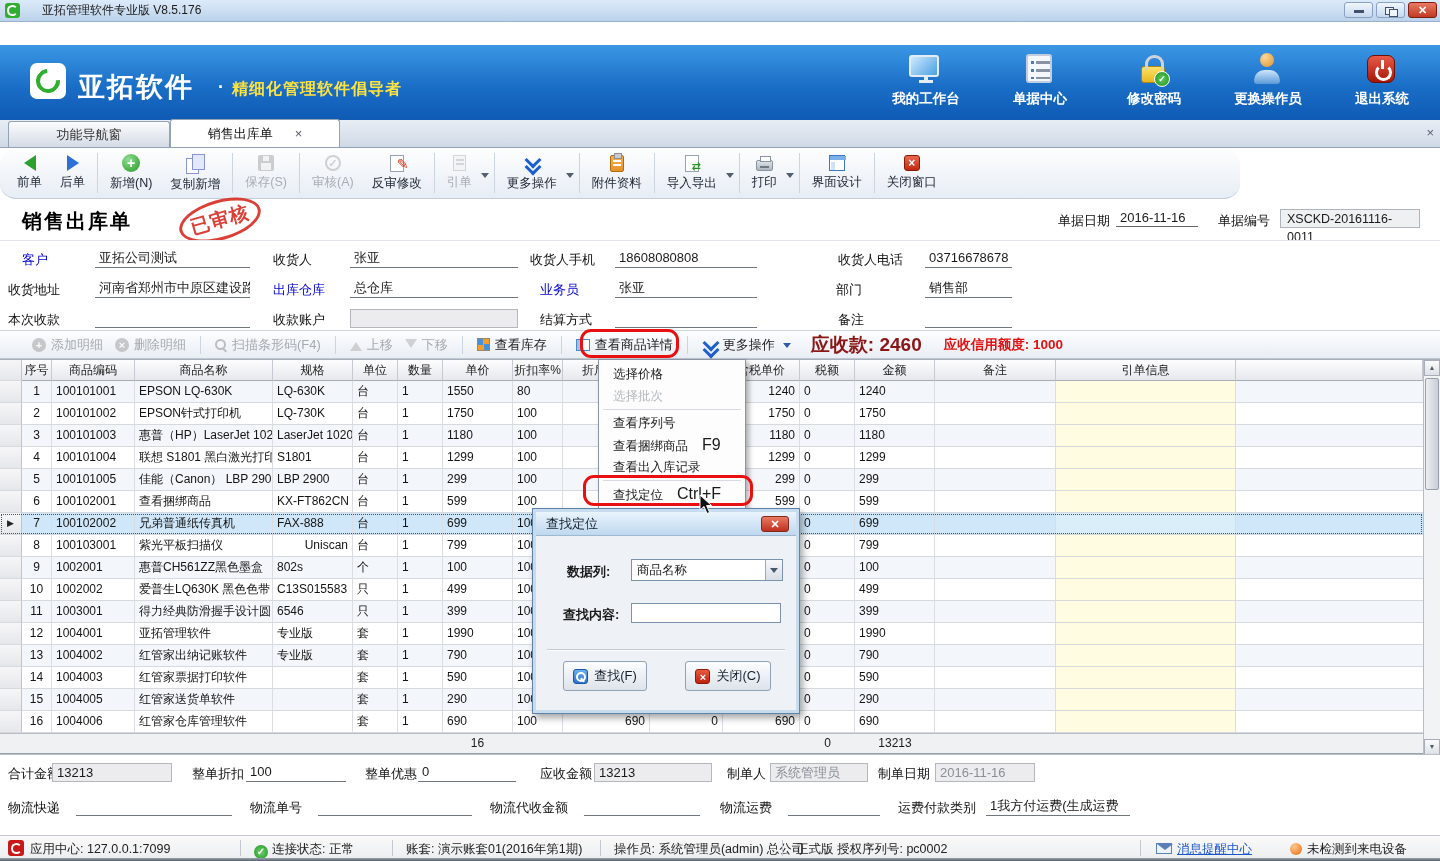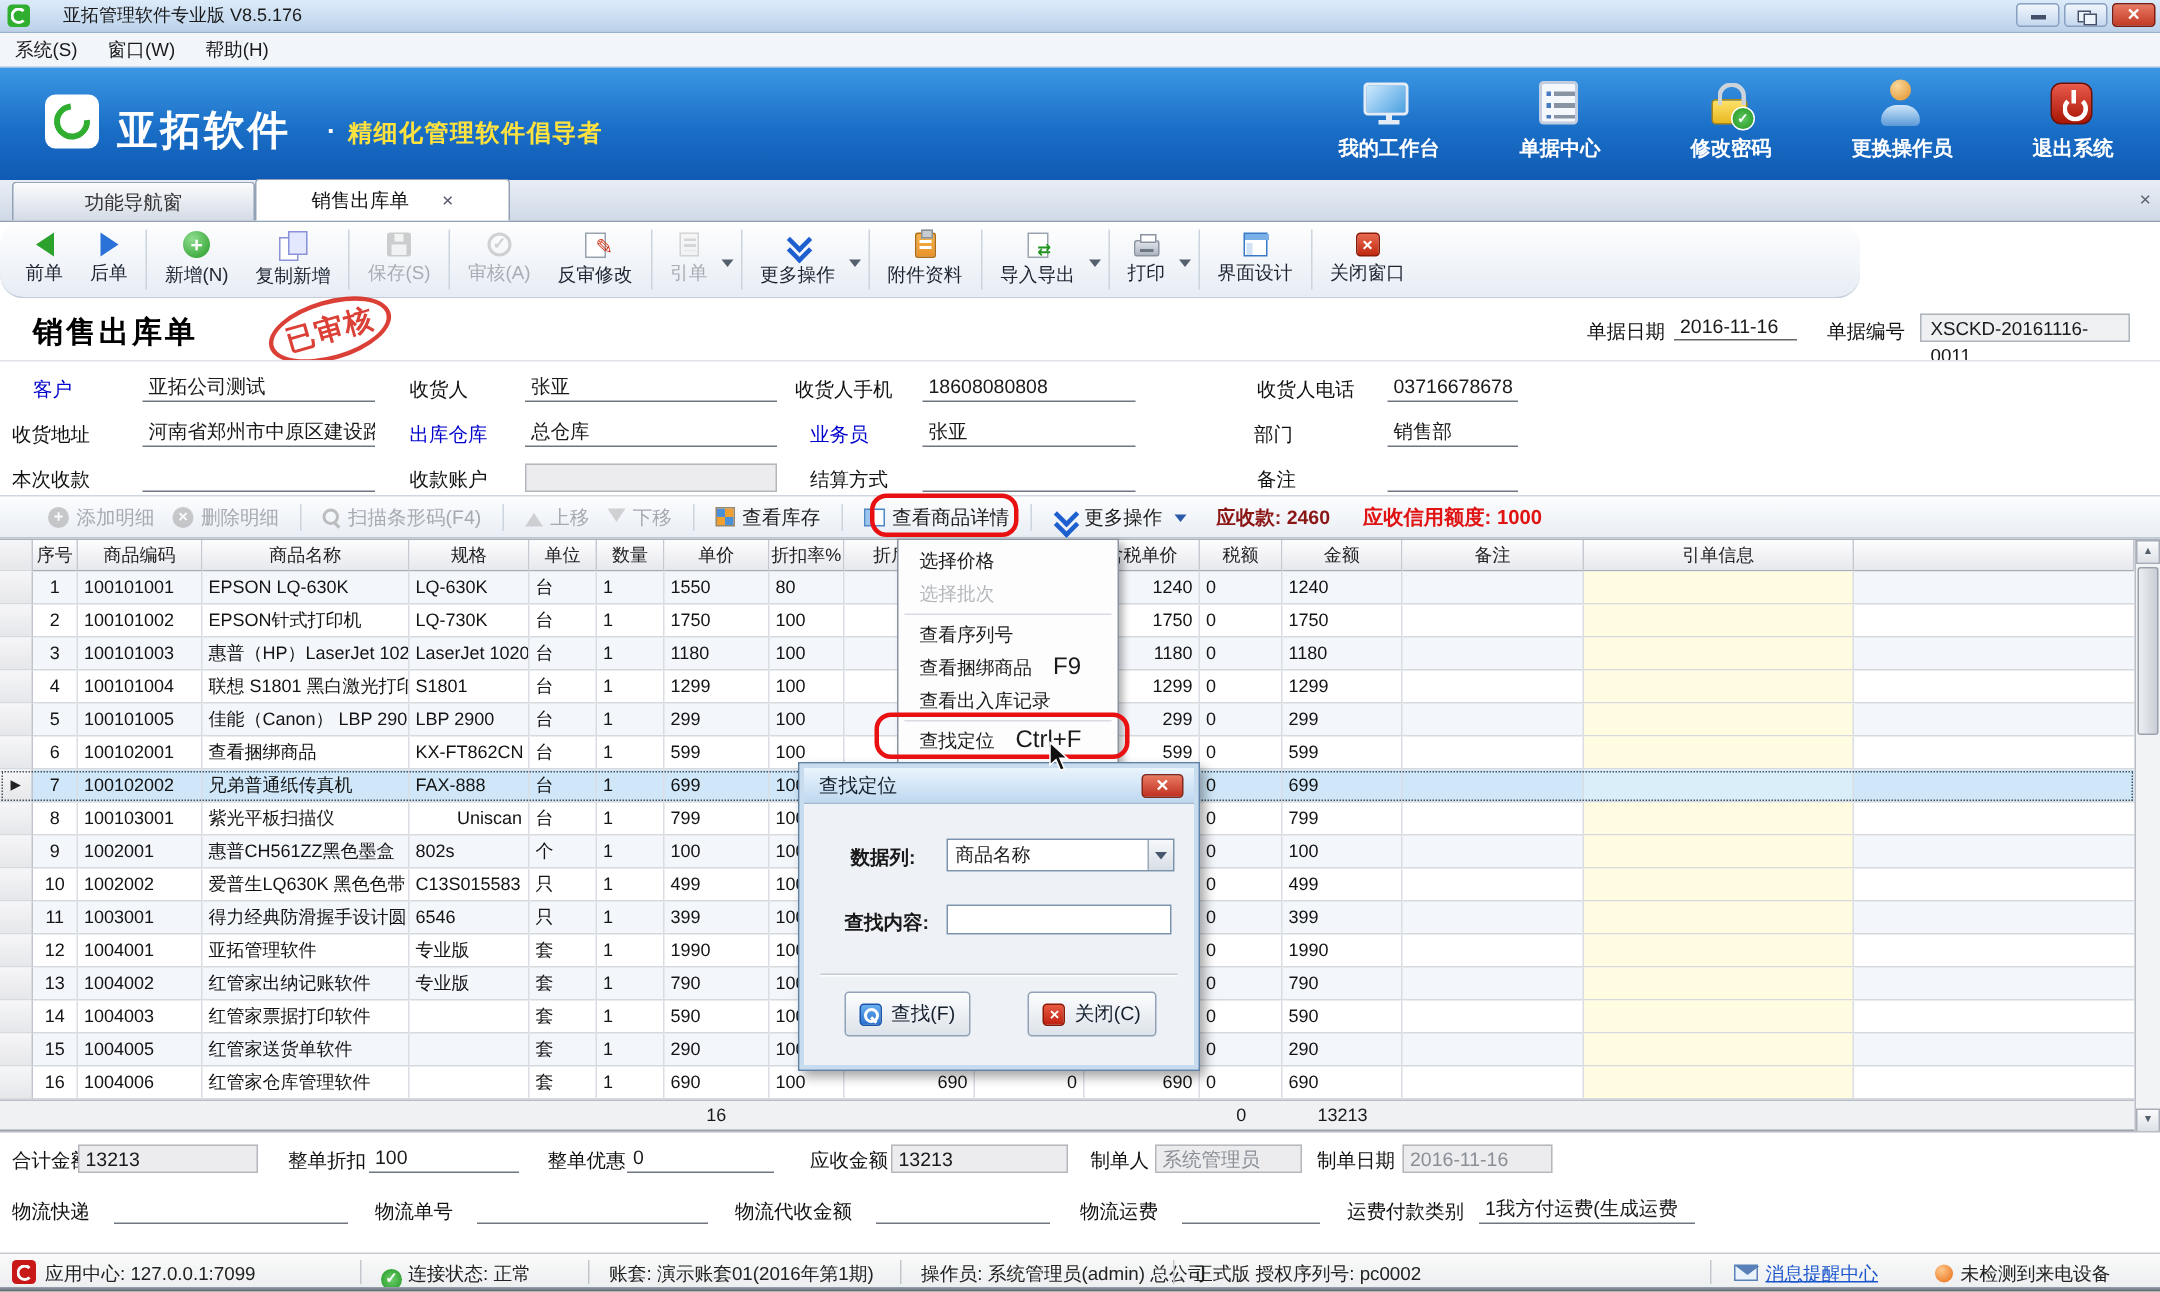--- a/index.html
+++ b/index.html
@@ -128,21 +128,21 @@
   .i-add-detail,.i-del-detail{width:14px;height:14px;border-radius:50%;background:#9aa2ac;color:#fff;font:bold 11px/14px "Liberation Sans",sans-serif;text-align:center;}
   .i-add-detail::before{content:"+";} .i-del-detail::before{content:"×";}
   .i-scan-barcode{width:12px;height:12px;position:relative;}
   .i-scan-barcode::before{content:"";position:absolute;left:0;top:0;width:7px;height:7px;border:2px solid #8890a0;border-radius:50%;}
   .i-scan-barcode::after{content:"";position:absolute;right:0;bottom:0;width:5px;height:2px;background:#8890a0;transform:rotate(45deg);}
   .i-move-up{width:0;height:0;border:6px solid transparent;border-bottom:9px solid #9fb4cc;margin-bottom:3px;}
   .i-move-down{width:0;height:0;border:6px solid transparent;border-top:9px solid #9fb4cc;margin-top:3px;}
   .i-view-stock{width:13px;height:13px;border:1px solid #98866a;background:conic-gradient(#f0a030 0 25%,#4a90d8 0 50%,#f0a030 0 75%,#4a90d8 0);}
   .i-view-product{width:14px;height:12px;border:1px solid #4a88c8;background:linear-gradient(90deg,#9ac4ee 0 4px,#fff 4px);}
   .dcaret{border:4px solid transparent;border-top:5px solid #2a5aa8;margin:6px 0 0 3px;}
-  .recv1{margin-left:14px;font-weight:bold;color:#8b1616;font-size:13px;}
+  .recv1{margin-left:14px;font-weight:bold;color:#8b1616;font-size:19px;}
   .recv2{margin-left:22px;font-weight:bold;color:#e01212;font-size:13.5px;}
   
   .grid{position:absolute;left:0;top:359px;width:1440px;height:395px;background:#fff;border-top:1px solid #a8b0bc;}
   .ghead{position:absolute;left:0;top:0;width:1423px;height:21px;display:flex;}
   .ghc{background:linear-gradient(#fdfdfe,#e7e8ed);border-right:1px solid #c6c9d2;border-bottom:1px solid #a8aeb8;
        font-size:12px;color:#222;text-align:center;line-height:20px;overflow:hidden;white-space:nowrap;flex:none;}
   .gbody{position:absolute;left:0;top:21px;width:1423px;}
   .grow{display:flex;height:22px;}
   .grow.odd{background:#f3f6fb;}
   .grow.even{background:#ffffff;}
@@ -220,25 +220,20 @@
   <div class="titlebar" data-interactable="false">
     <span class="mini-logo" data-interactable="false"></span>
     <span data-interactable="false">亚拓管理软件专业版 V8.5.176</span>
     <div class="wbtns">
       <div class="wbtn min" data-interactable="true"></div>
       <div class="wbtn rest" data-interactable="true"></div>
       <div class="wbtn close" data-interactable="true">✕</div>
     </div>
   </div>
 
-  <div class="menubar" id="menubar" data-interactable="false">
-      <div class="mitem" data-interactable="true">系统(S)</div>
-      <div class="mitem" data-interactable="true">窗口(W)</div>
-      <div class="mitem" data-interactable="true">帮助(H)</div>
-    </div>
 
   <div class="banner" data-interactable="false">
     <span class="big-logo" data-interactable="false"></span>
     <span class="brand" data-interactable="false">亚拓软件</span>
     <span class="slogan-dot" data-interactable="false">·</span>
     <span class="slogan" data-interactable="false">精细化管理软件倡导者</span>
     <div class="bacts" id="banner-actions">
         <div class="bact" data-interactable="true">
           <span class="bico bi-workbench" data-interactable="false">
             <i data-interactable="false"></i>

